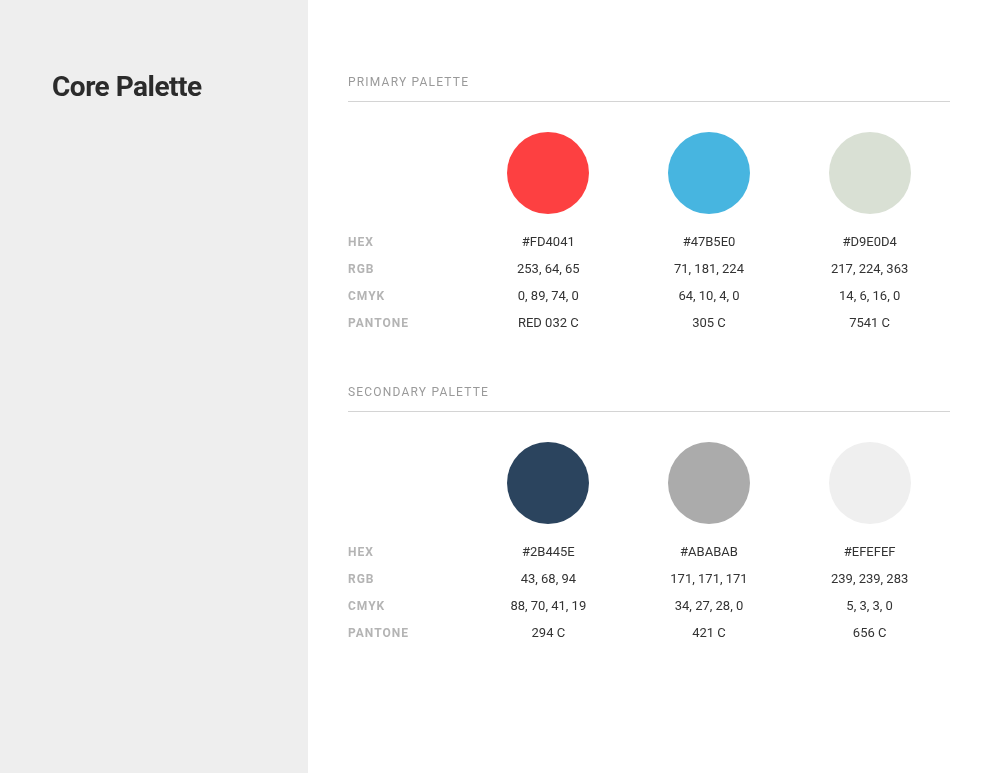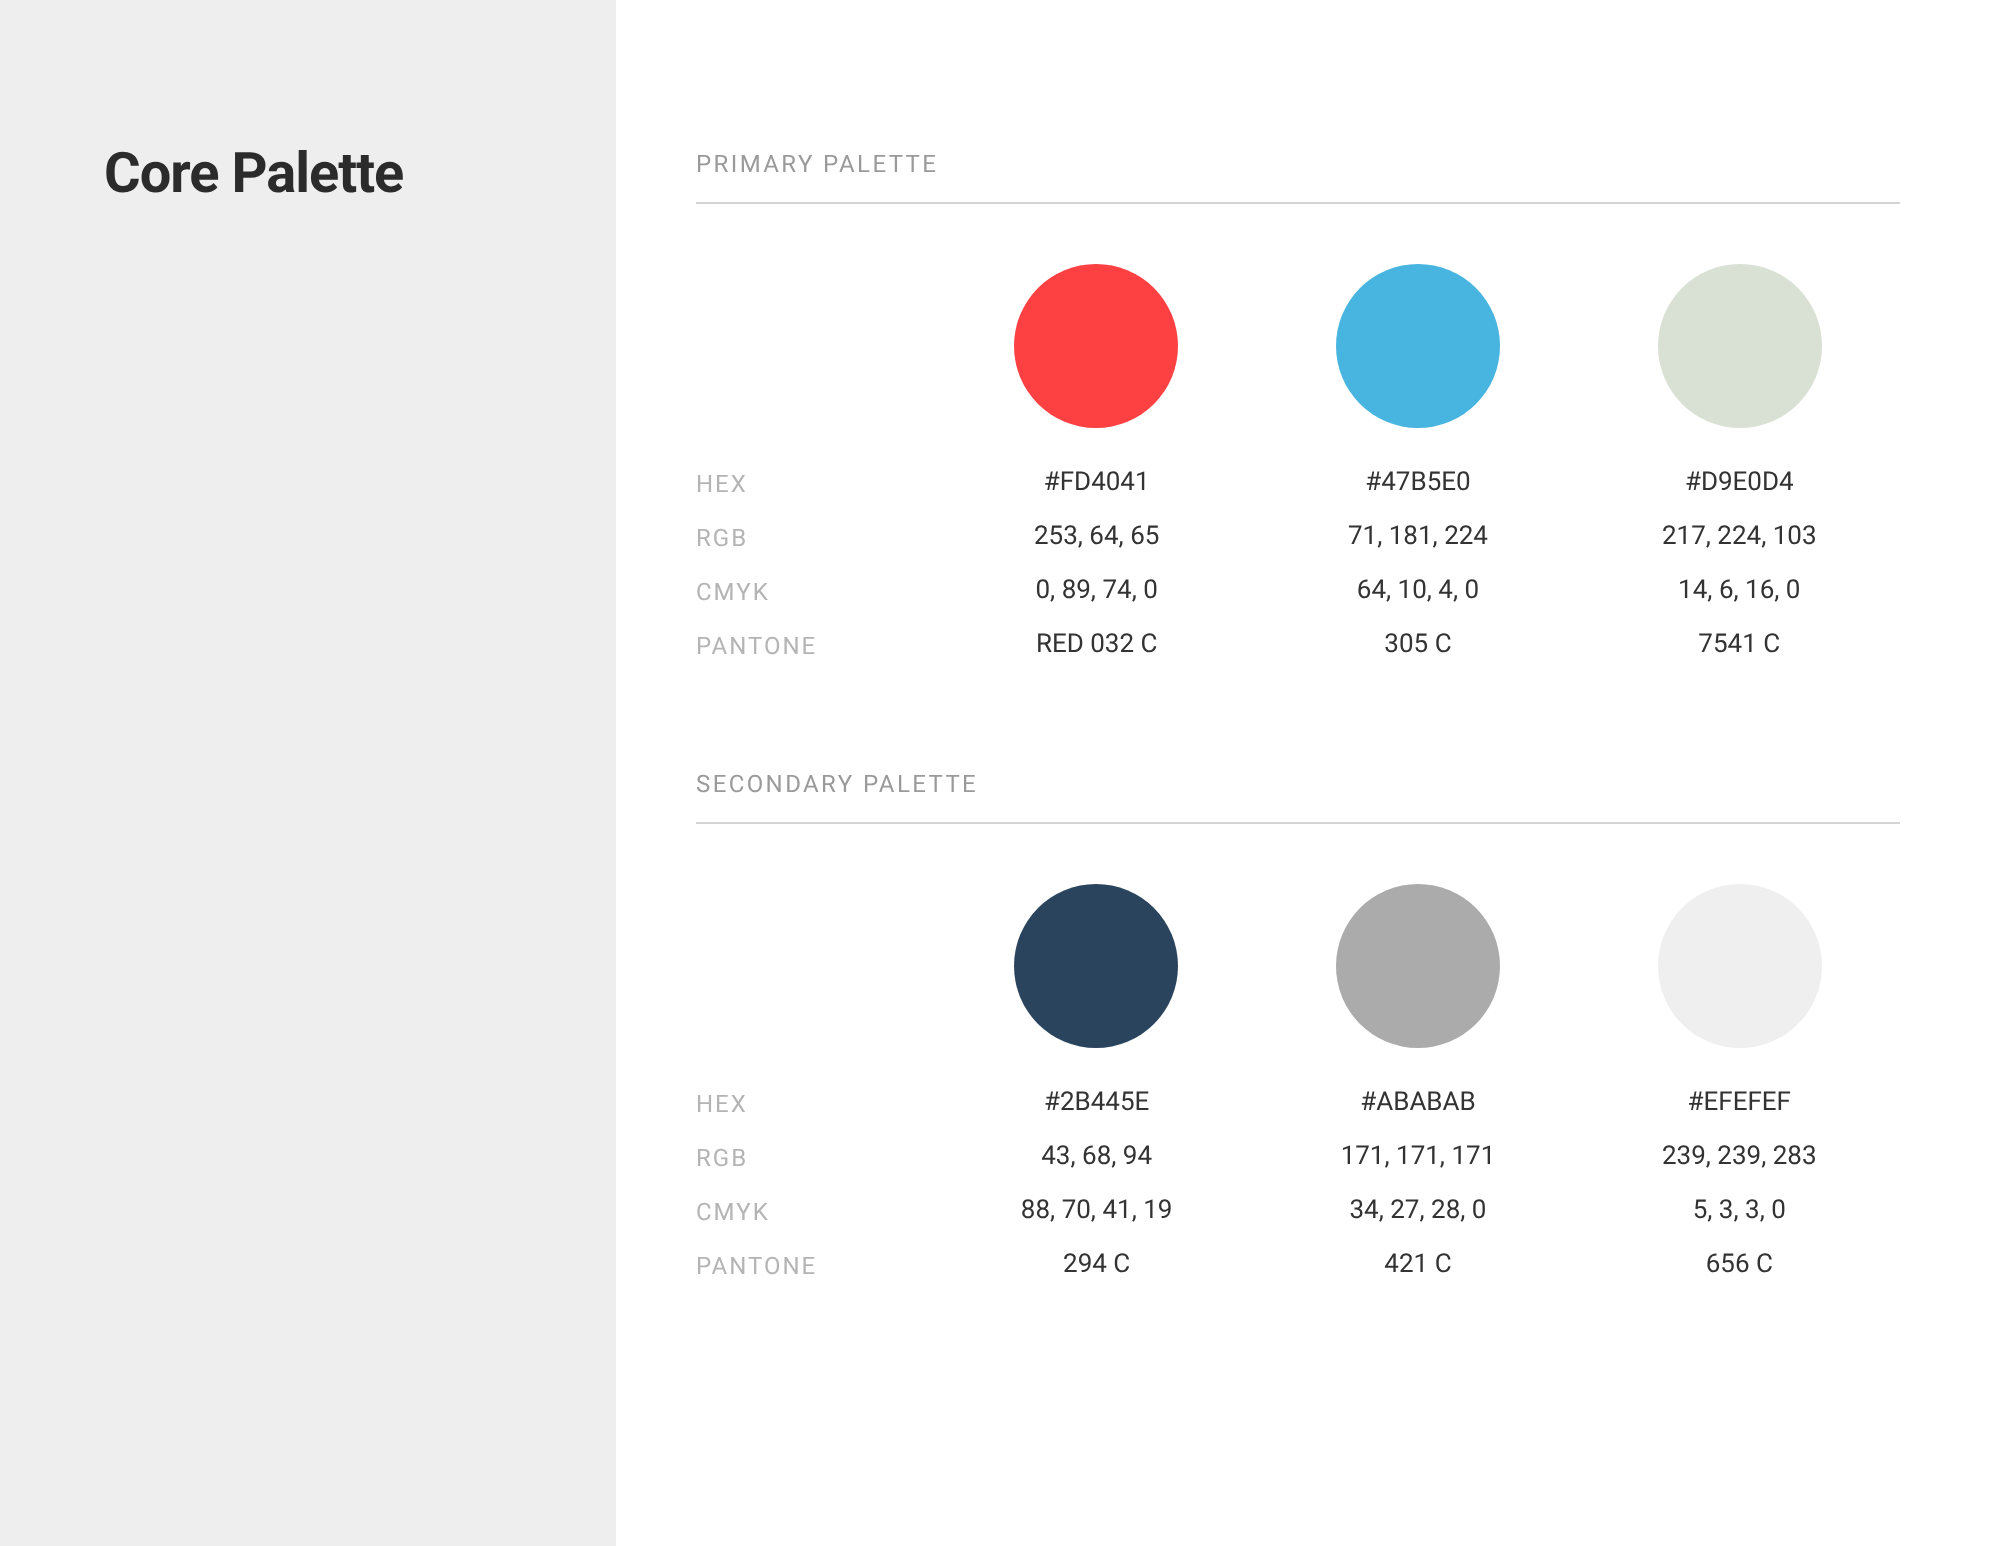--- a/index.html
+++ b/index.html
@@ -75,21 +75,21 @@
       margin: 0 auto;
     }
     .spec-row {
       display: flex;
       align-items: center;
       margin-bottom: 12px;
     }
     .spec-label {
       width: 120px;
       font-size: 12px;
-      font-weight: 400;
+      font-weight: 700;
       letter-spacing: 1px;
       color: #b4b4b4;
     }
     .spec-values {
       flex: 1;
       display: flex;
       justify-content: space-around;
     }
     .spec-value {
       width: 160px;
@@ -134,21 +134,21 @@
         <div class="spec-value">#47B5E0</div>
         <div class="spec-value">#D9E0D4</div>
       </div>
     </div>
 
     <div class="spec-row">
       <div class="spec-label">RGB</div>
       <div class="spec-values">
         <div class="spec-value">253, 64, 65</div>
         <div class="spec-value">71, 181, 224</div>
-        <div class="spec-value">217, 224, 103</div>
+        <div class="spec-value">217, 224, 363</div>
       </div>
     </div>
 
     <div class="spec-row">
       <div class="spec-label">CMYK</div>
       <div class="spec-values">
         <div class="spec-value">0, 89, 74, 0</div>
         <div class="spec-value">64, 10, 4, 0</div>
         <div class="spec-value">14, 6, 16, 0</div>
       </div>

